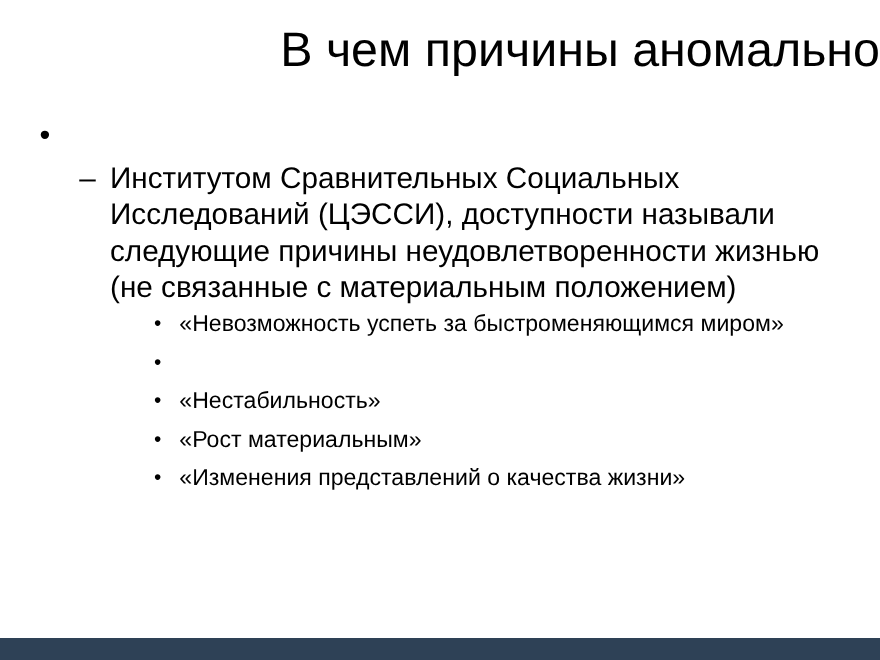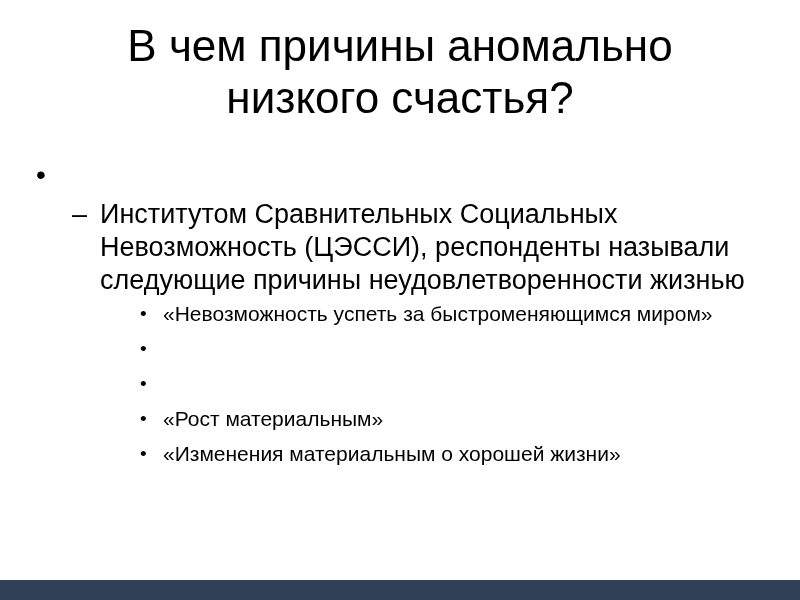--- a/index.html
+++ b/index.html
@@ -10,21 +10,21 @@
     color:#000;
     overflow:hidden;
   }
   .slide{
     position:relative;
     width:800px;height:600px;
     background:#fff;
   }
   .title{
     padding-top:20px;
-    text-align:center;
+    text-align:right;
     font-size:44px;
     line-height:52px;
     letter-spacing:0px;
     color:#000;
   }
   .content{margin-top:0;}
   .l1-item{
     display:flex;
     margin-left:36px;
     margin-top:34px;
@@ -58,56 +58,57 @@
     background:#2e4156;
   }
 </style>
 </head>
 <body style="background: rgb(255, 255, 255); color: rgb(0, 0, 0);">
 
 <div class="slide">
 
   <div class="title">
     <div>В чем причины аномально</div>
-    <div>низкого счастья?</div>
   </div>
 
   <div class="content">
 
     <div class="l1-item">
       <span class="marker">•</span>
     </div>
 
     <div class="l2-item">
       <span class="marker">–</span>
       <span>
         <div>Институтом Сравнительных Социальных</div>
-        <div>Невозможность (ЦЭССИ), респонденты называли</div>
+        <div>Исследований (ЦЭССИ), доступности называли</div>
         <div>следующие причины неудовлетворенности жизнью</div>
+        <div>(не связанные с материальным положением)</div>
       </span>
     </div>
 
     <div class="l3-list">
       <div class="l3-item">
         <span class="marker">•</span>
         <span>«Невозможность успеть за быстроменяющимся миром»</span>
       </div>
       <div class="l3-item">
         <span class="marker">•</span>
       </div>
       <div class="l3-item">
         <span class="marker">•</span>
+        <span>«Нестабильность»</span>
       </div>
       <div class="l3-item">
         <span class="marker">•</span>
         <span>«Рост материальным»</span>
       </div>
       <div class="l3-item">
         <span class="marker">•</span>
-        <span>«Изменения материальным о хорошей жизни»</span>
+        <span>«Изменения представлений о качества жизни»</span>
       </div>
     </div>
 
   </div>
 
   <div class="bottom-bar" style="background: rgb(46, 65, 86);"></div>
 
 </div>
 
 </body></html>

